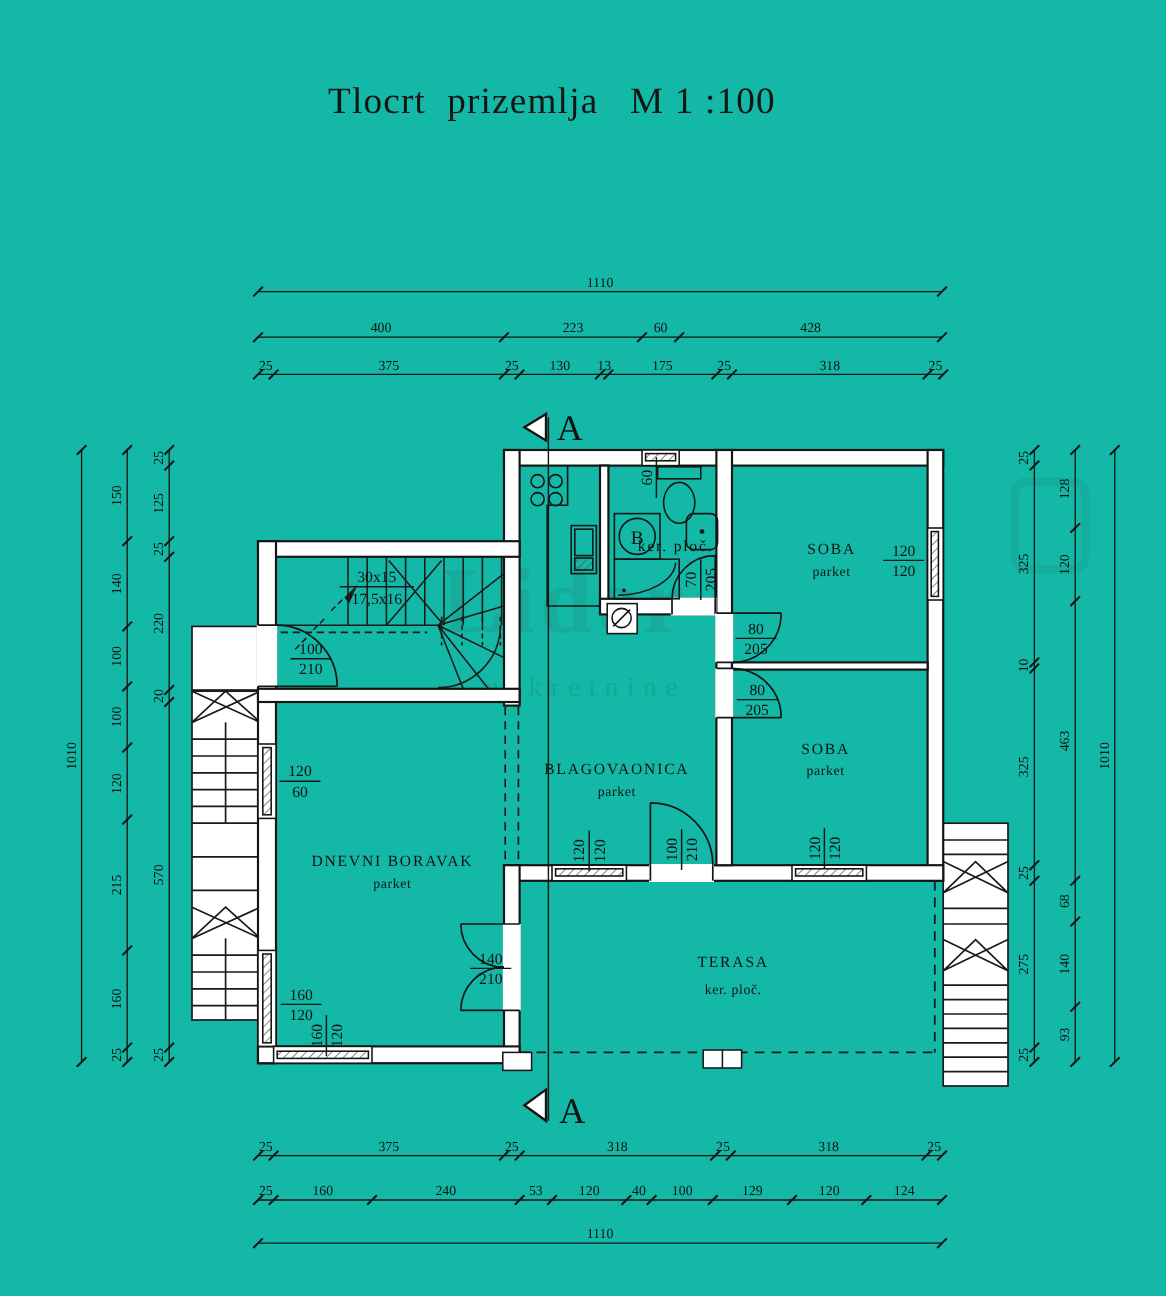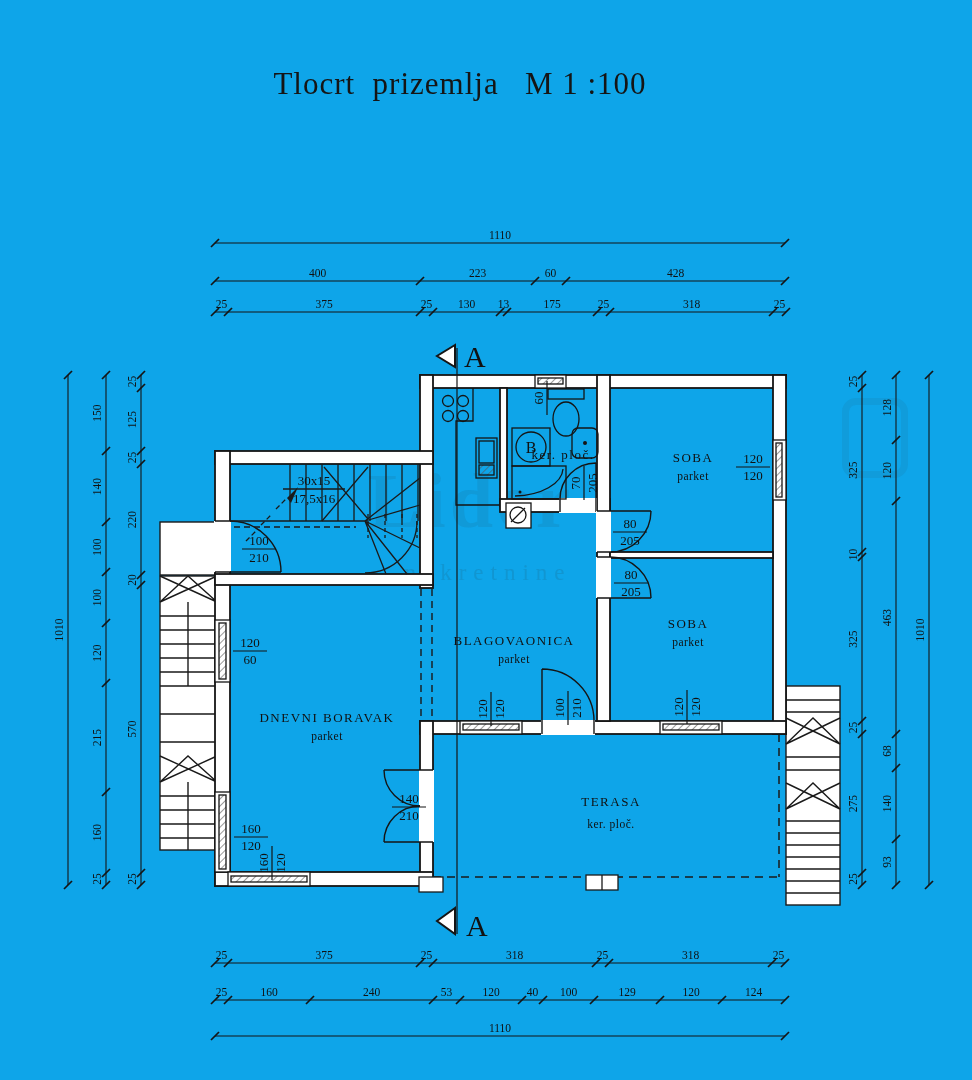--- a/index.html
+++ b/index.html
@@ -1,16 +1,16 @@
 <!DOCTYPE html>
 <html><head>
 <meta charset="utf-8">
 <style>
   html,body{margin:0;padding:0;background:#fff;}
-  #page{position:relative;width:972px;height:1080px;background:#0ea5e9;overflow:hidden;
+  #page{position:relative;width:972px;height:1080px;background:#14b8a6;overflow:hidden;
         font-family:"Liberation Serif", serif;color:#111;}
   #title{position:absolute;left:150px;top:66px;width:620px;text-align:center;
          font-size:31px;letter-spacing:1px;white-space:pre;color:#151515;}
   #wm-big{position:absolute;left:368px;top:456px;width:240px;text-align:left;
           font-size:78px;font-weight:bold;color:rgba(40,40,40,0.09);letter-spacing:4px;}
   #wm-small{position:absolute;left:360px;top:560px;width:256px;text-align:center;
             font-size:23px;color:rgba(40,40,40,0.12);letter-spacing:7px;}
   #wm-logo{position:absolute;left:842px;top:398px;width:52px;height:66px;
            border:7px solid rgba(40,40,40,0.07);border-radius:14px;}
   svg{position:absolute;left:0;top:0;}

